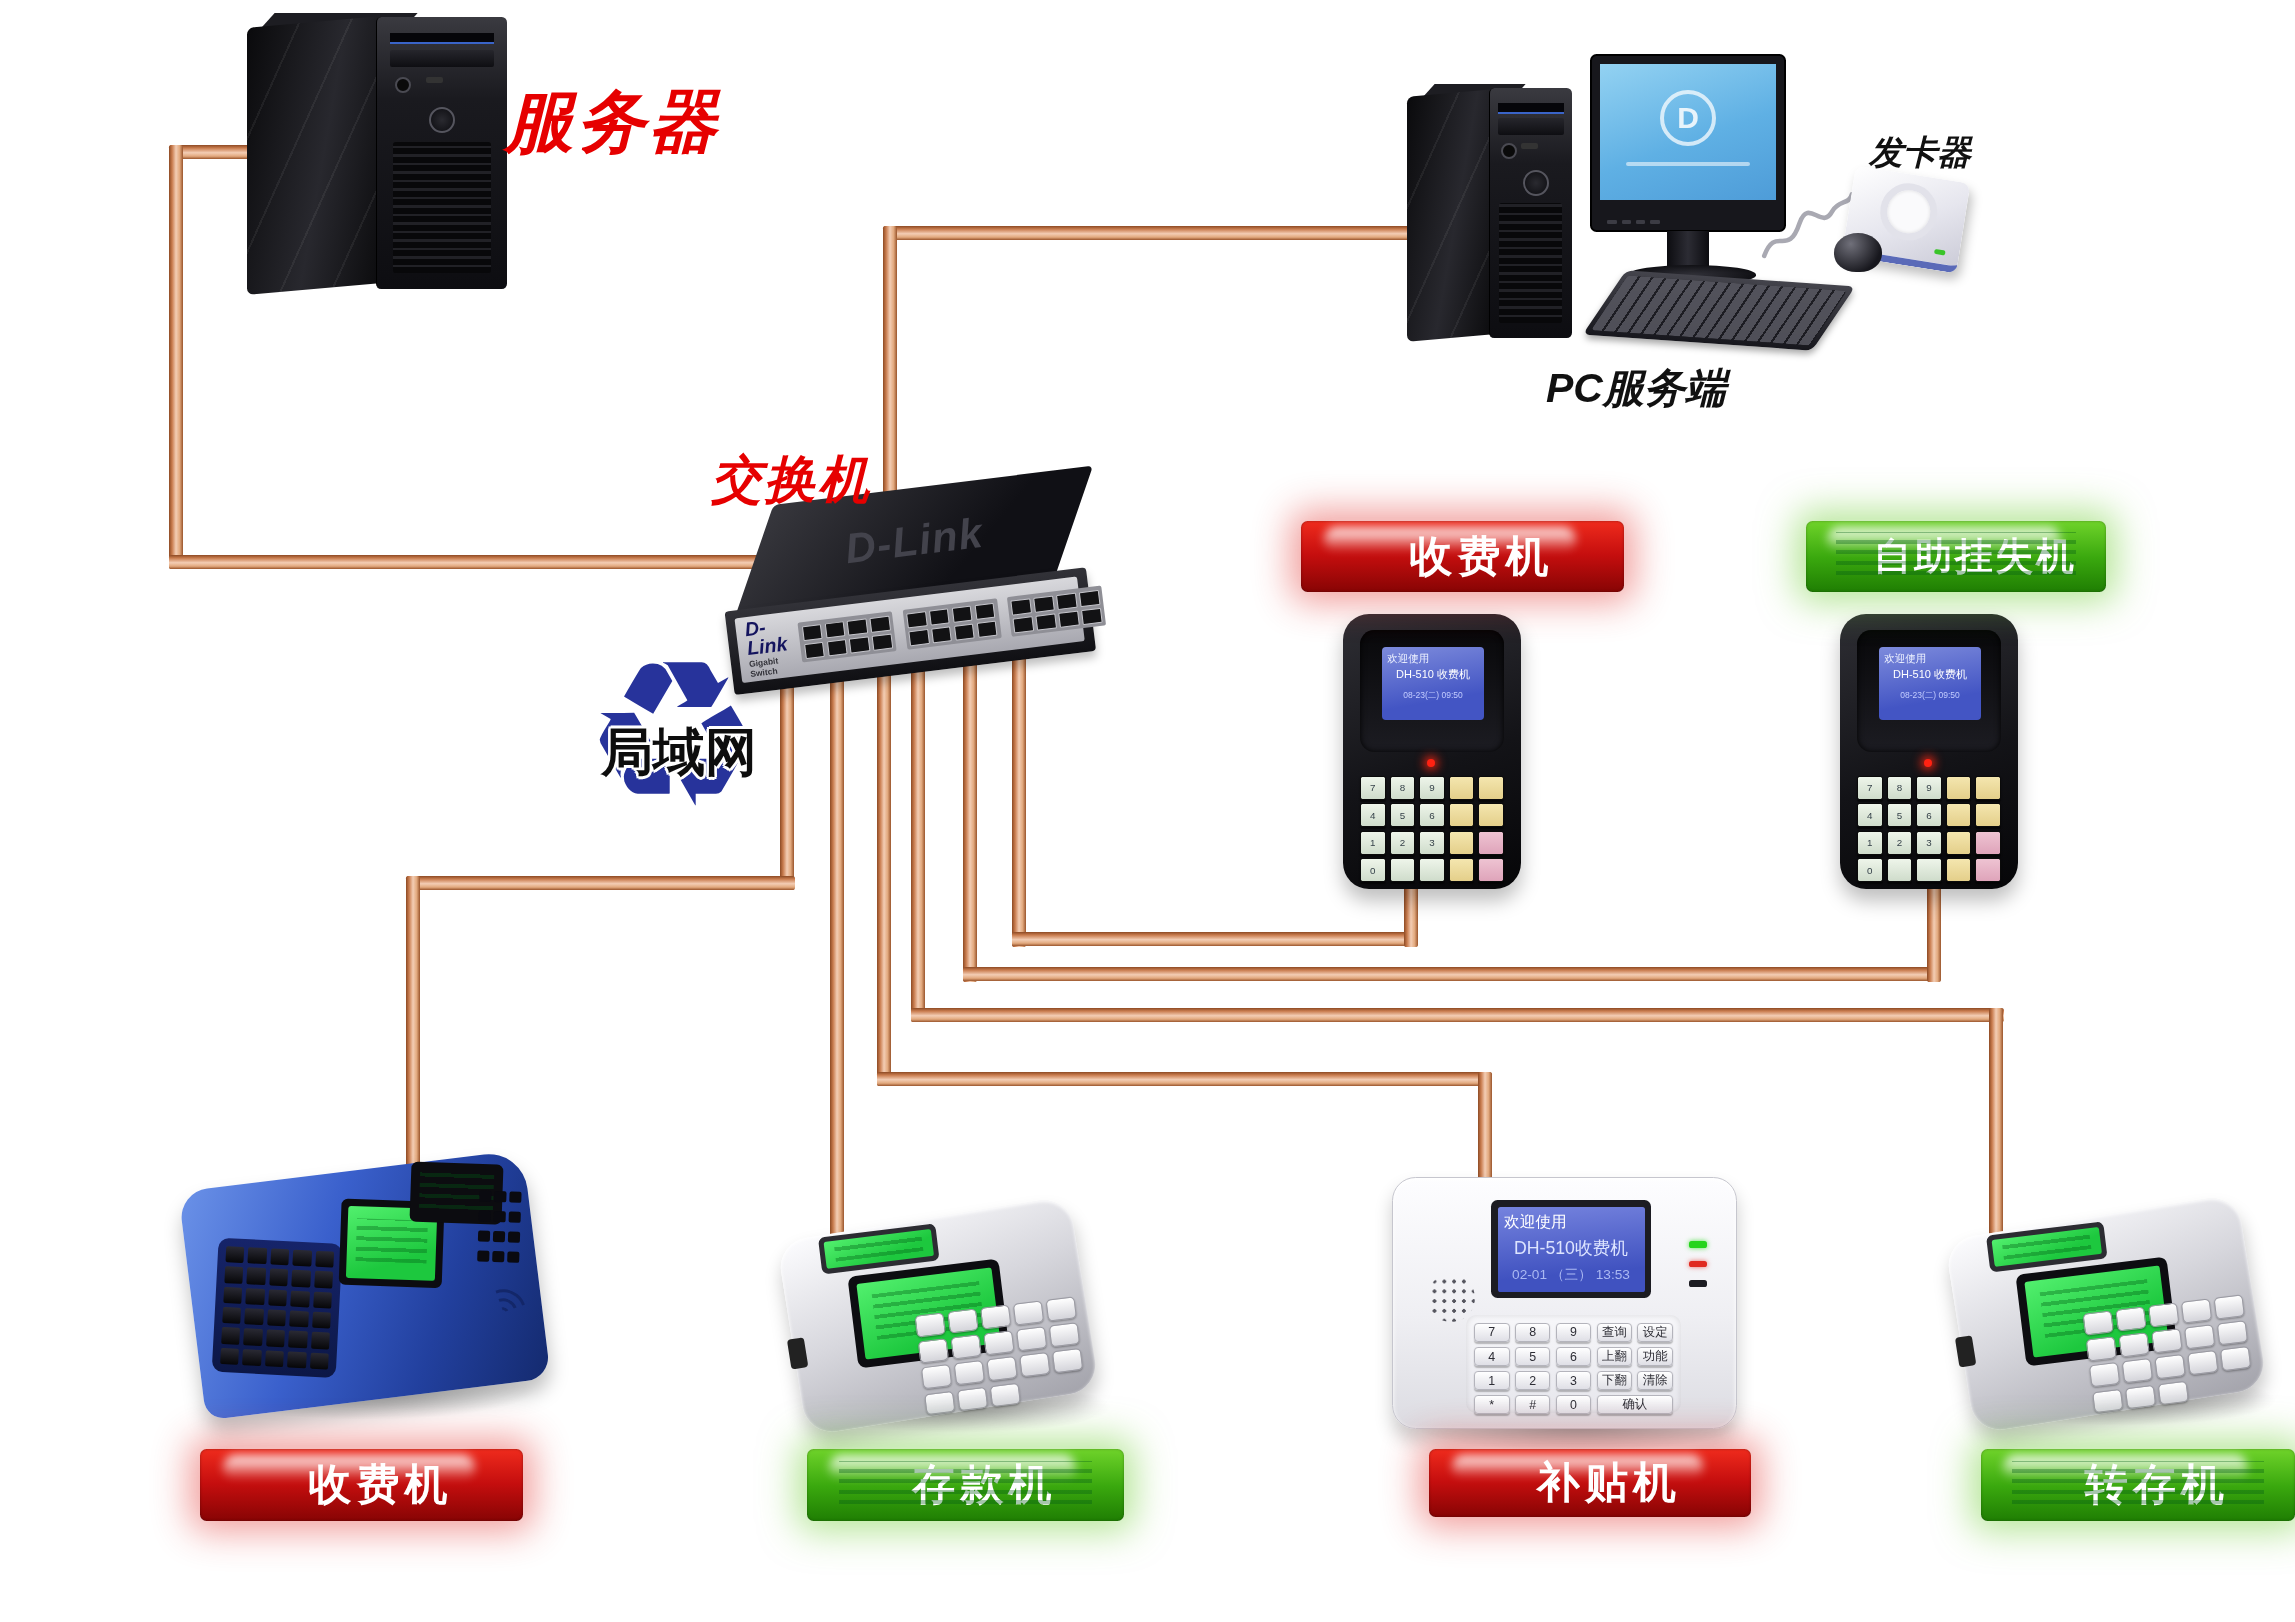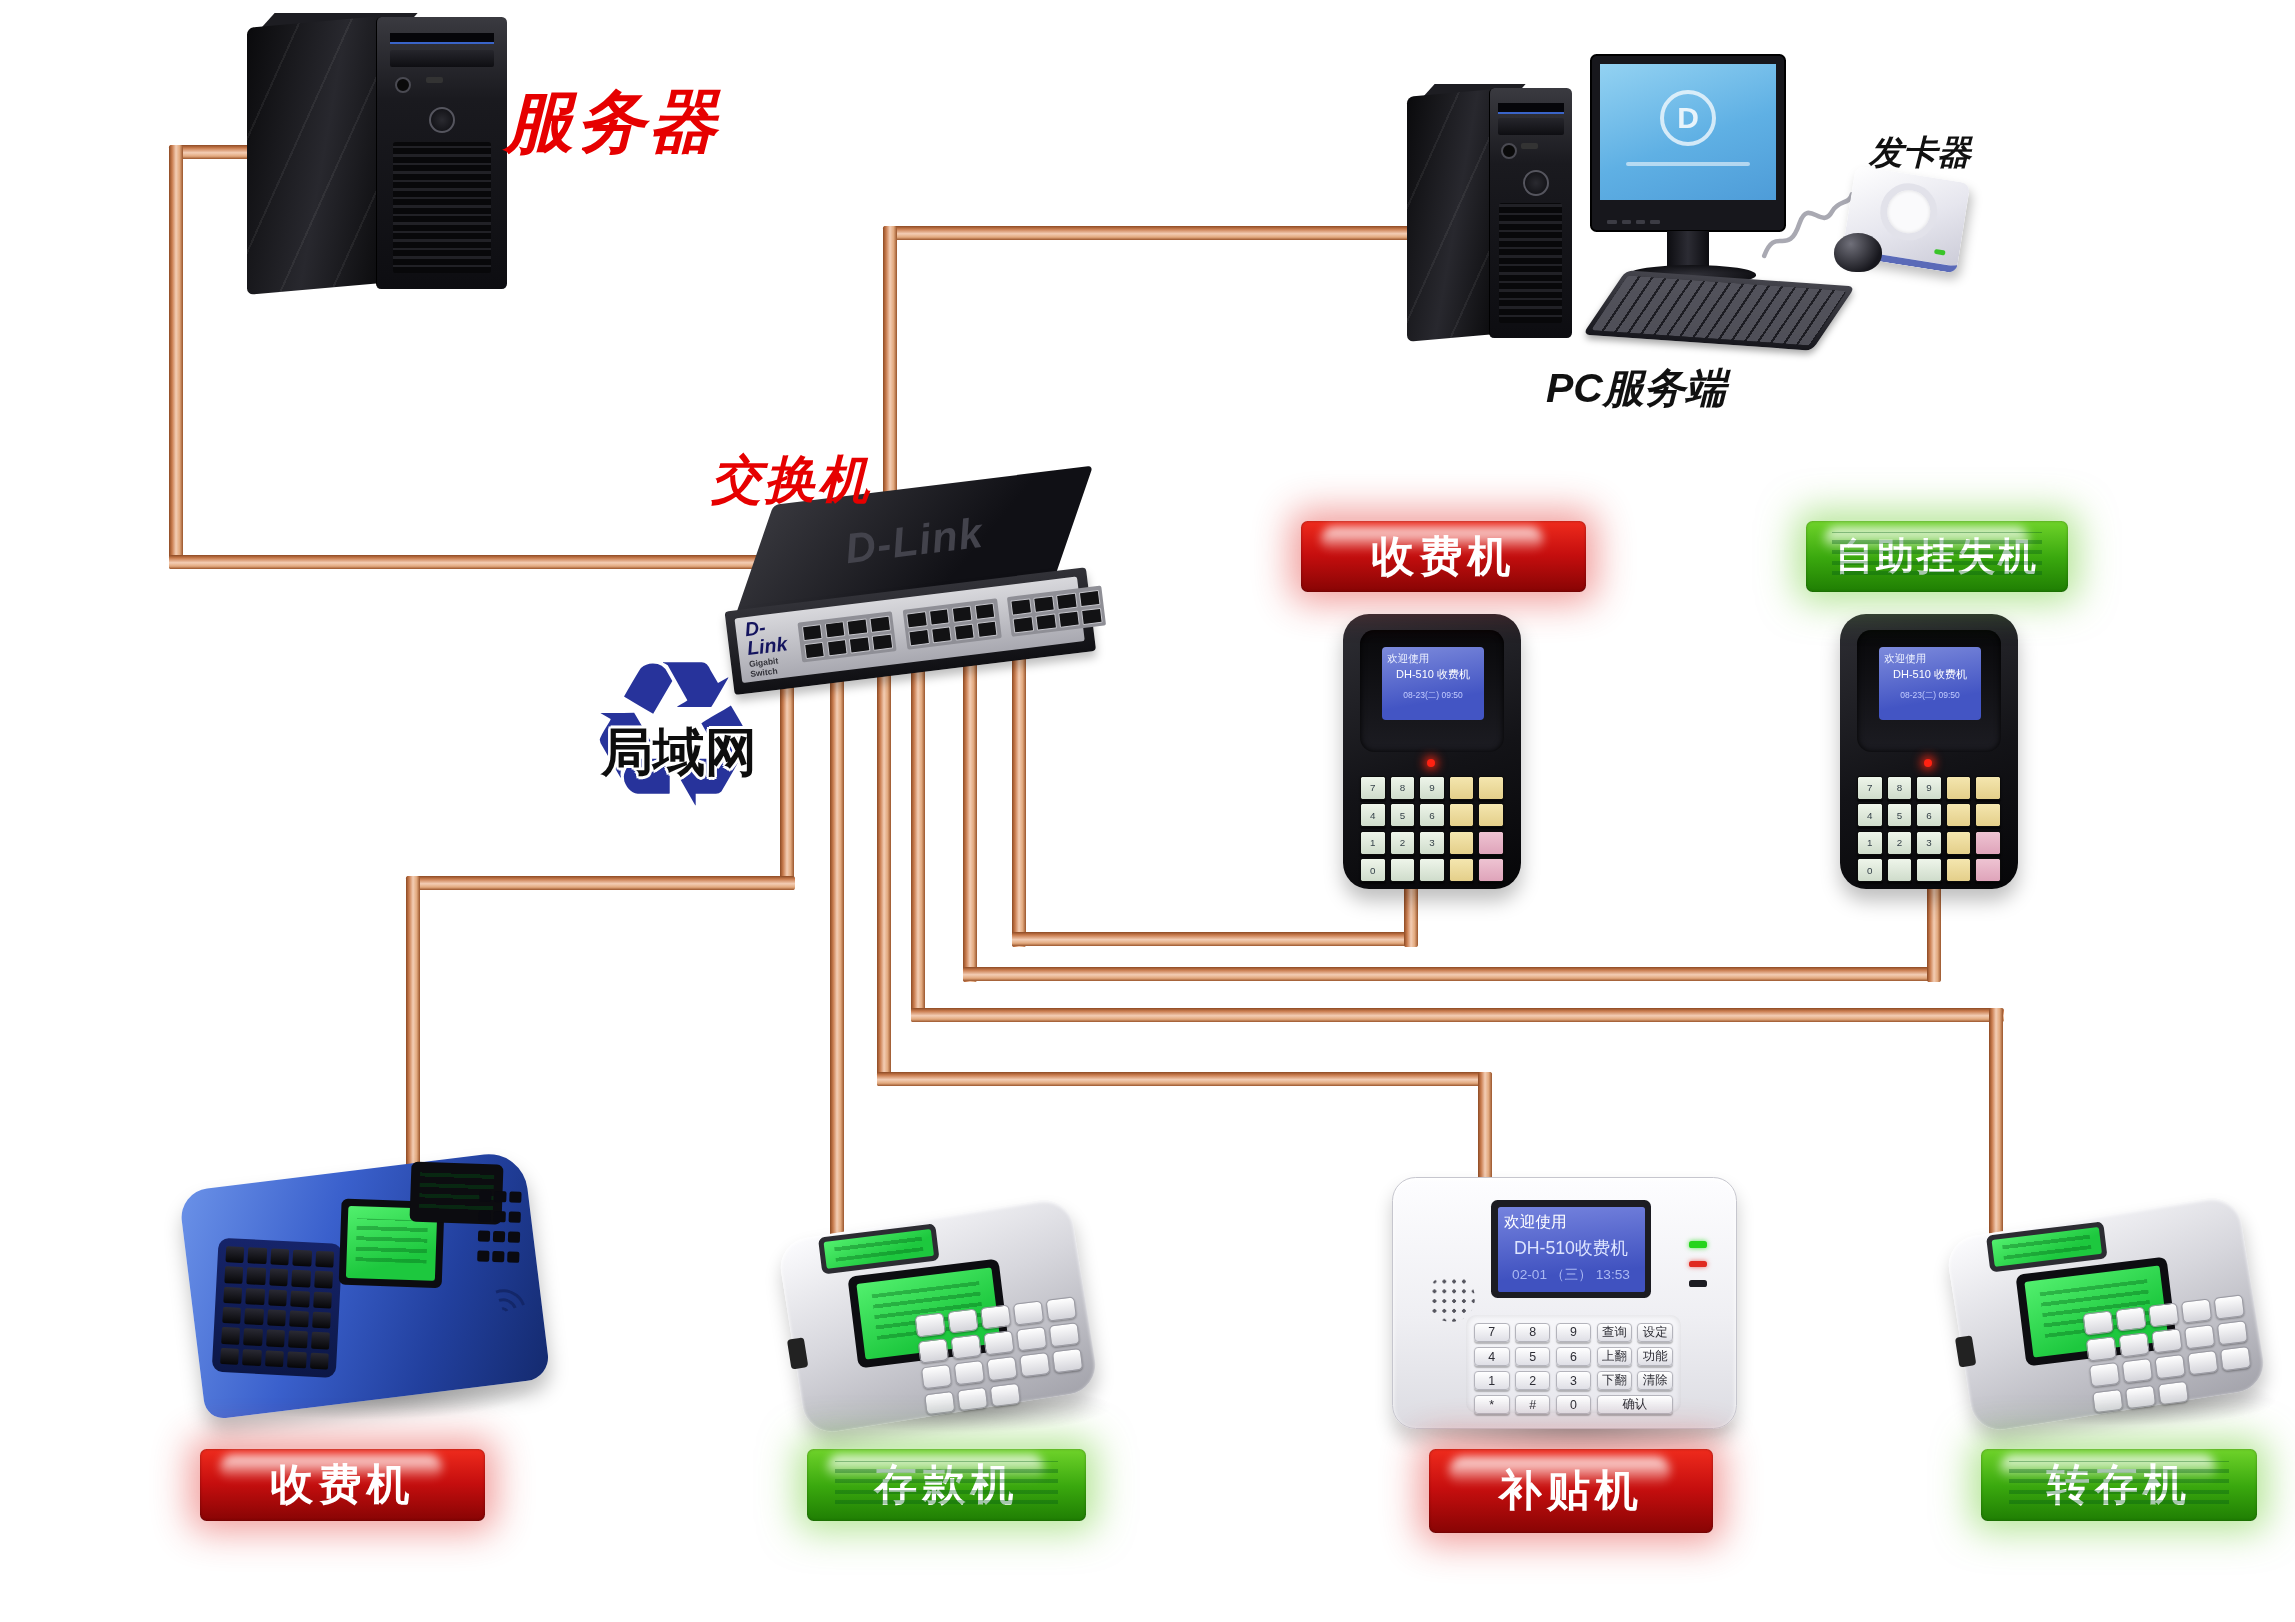--- a/index.html
+++ b/index.html
@@ -15,33 +15,33 @@
   .lbl{position:absolute;z-index:4;font-weight:bold;white-space:nowrap;font-style:italic;}
   .lbl.red{color:#e60000;}
   .lbl.dark{color:#111;font-weight:600;}
   #server-label{left:505px;top:77px;font-size:68px;letter-spacing:3.9px;}
   #switch-label{left:711px;top:446px;font-size:51px;letter-spacing:2.6px;}
   #card-issuer-label{left:1869px;top:130px;font-size:34px;}
   #pc-label{left:1546px;top:361px;font-size:41px;}
 
   
   .badge{position:absolute;z-index:4;display:flex;align-items:center;justify-content:center;
-         color:#fff;font-weight:bold;border-radius:6.5px;letter-spacing:5.2px;}
+         color:#fff;font-weight:bold;border-radius:6.5px;letter-spacing:5.2px;padding-left:38px;}
   .badge::before{content:"";position:absolute;left:7%;top:9%;width:78%;height:34%;
          border-radius:654px;background:linear-gradient(180deg,rgba(255,255,255,.98),rgba(255,255,255,0));
          filter:blur(4.6px);}
   .badge.red{background:linear-gradient(180deg,#ef2b1d 0%,#c50e0e 48%,#870404 100%);
          box-shadow:0 0 36px 10.5px rgba(225,40,35,.45),inset 0 0 2.6px rgba(0,0,0,.4);}
   .badge.green{background:linear-gradient(180deg,#6fd32a 0%,#3aa80e 52%,#1f7e03 100%);
          box-shadow:0 0 36px 10.5px rgba(110,205,50,.5),inset 0 0 2.6px rgba(0,0,0,.35);}
   #badge-wall-fee{left:1301px;top:521px;width:285px;height:71px;font-size:43px;}
   #badge-wall-loss{left:1806px;top:521px;width:262px;height:71px;font-size:38px;letter-spacing:2.6px;}
   #badge-fee{left:200px;top:1449px;width:285px;height:72px;font-size:43px;}
   #badge-deposit{left:807px;top:1449px;width:279px;height:72px;font-size:43px;}
-  #badge-subsidy{left:1429px;top:1449px;width:284px;height:84px;font-size:43px;}
+  #badge-subsidy{left:1429px;top:1449px;width:284px;height:68px;font-size:43px;}
   #badge-transfer{left:1981px;top:1449px;width:276px;height:72px;font-size:43px;}
 
   
   .tower{position:absolute;z-index:2;}
   #server-tower{left:247px;top:13px;width:260px;height:281px;}
   .tw-side{position:absolute;left:0;top:9.2px;width:52%;height:95%;
       background:linear-gradient(100deg,#0a0a0c,#28282e 55%,#0b0b0d);
       background-blend-mode:normal;border-radius:6.5px 0 0 6.5px;transform:skewY(-5deg);}
   .tw-side::after{content:"";position:absolute;inset:0;
       background:repeating-linear-gradient(115deg,transparent 0 46px,rgba(255,255,255,.06) 46px 48px);}

